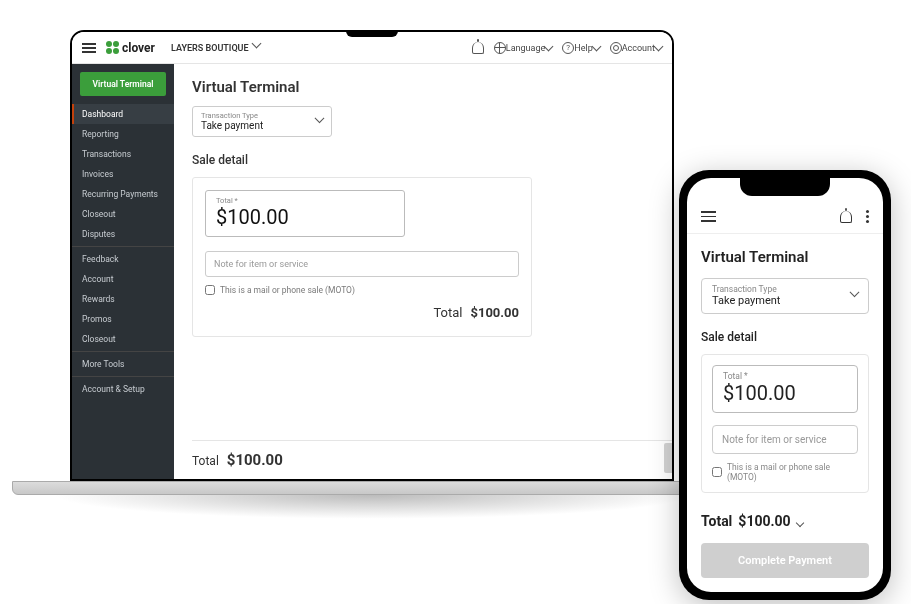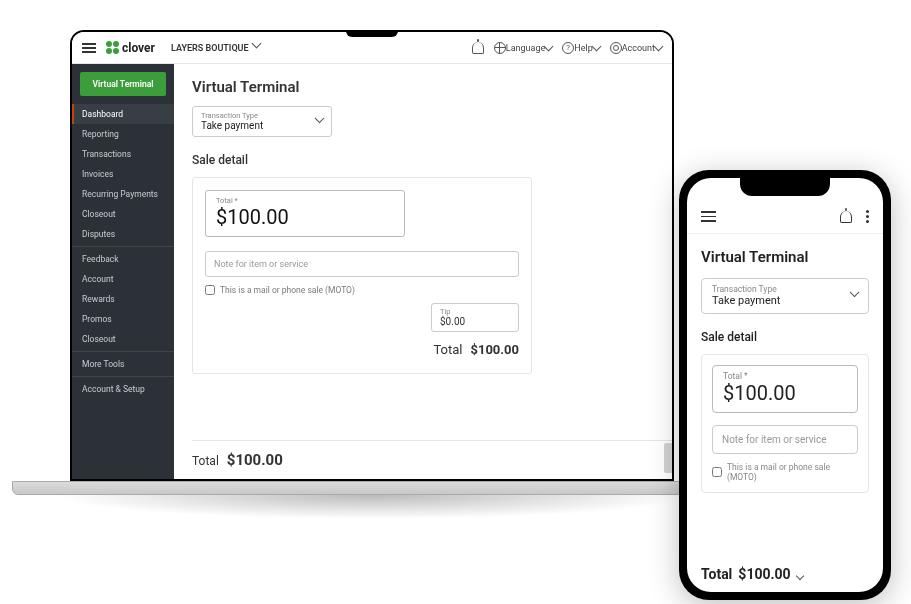--- a/index.html
+++ b/index.html
@@ -179,26 +179,20 @@
           <div class="sale-box">
             <div class="amount-box">
               <div class="lbl">Total *</div>
               <div class="amt">$100.00</div>
             </div>
             <div class="note-input">Note for item or service</div>
             <label class="moto">
               <input type="checkbox" style="">
               <span>This is a mail or phone sale (MOTO)</span>
             </label>
-            <div class="tip-row">
-              <div class="tip-box">
-                <div class="lbl">Tip</div>
-                <div class="val">$0.00</div>
-              </div>
-            </div>
             <div class="total-row">
               <span>Total</span>
               <b>$100.00</b>
             </div>
           </div>
           <div class="footer-total">
             <span class="tl">Total</span>
             <span class="tv">$100.00</span>
             <div class="gray-stub"></div>
           </div>
@@ -249,15 +243,16 @@
             <input type="checkbox" style="">
             <span>This is a mail or phone sale (MOTO)</span>
           </label>
         </div>
       </div>
       <div class="p-total">
         <span>Total</span>
         <span>$100.00</span>
         <span class="chev"></span>
       </div>
+      <div class="p-cta">Complete Payment</div>
     </div>
   </div>
 </div>
 
 </body></html>

